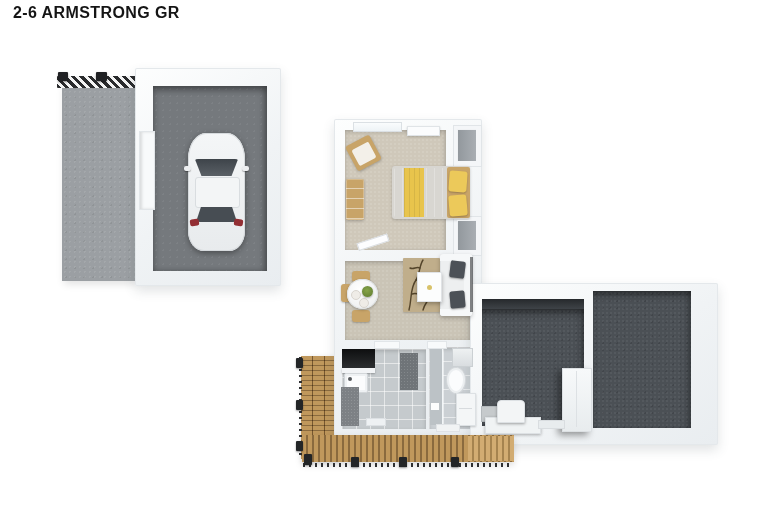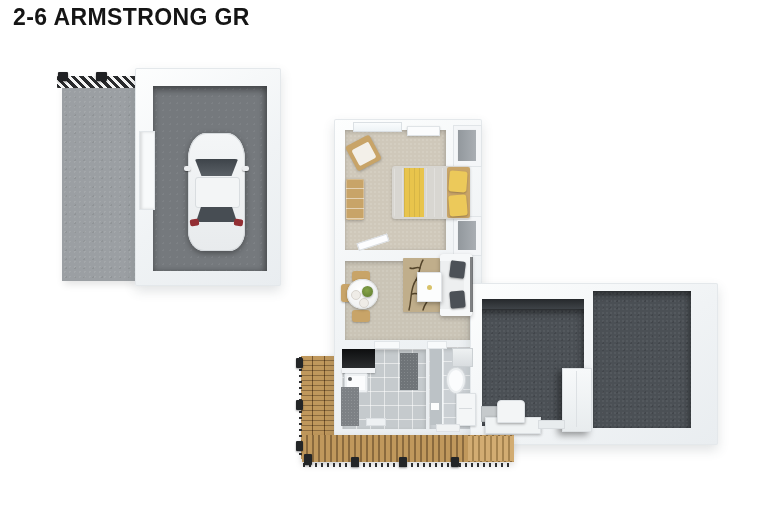--- a/index.html
+++ b/index.html
@@ -1,20 +1,20 @@
 <!DOCTYPE html>
 <html style="--wall-edge: #e4e8eb; --driveway: #9b9fa3; --garage-floor: #75797d; --carpet: #cfc8ba; --carpet-living: #cac4b6; --tile: #c5cacd; --tile-bath: #cbd0d4; --dark-floor: #4b5055; --deck: #c0985c; --deck-gap: #8a6a3e; --deck-light: #d2ac72; --yellow: #e8c44c; --wood: #c8a468; --rug: #c0ae8b; --cushion: #4c5157; --hatch: #2a2b2d; --taillight: #932f34; --plant: #5d7a30;"><head>
 <meta charset="utf-8">
 <style>
   html,body{margin:0;padding:0;background:#ffffff;}
   .stage{position:relative;width:768px;height:512px;background:#fff;overflow:hidden;
          font-family:"Liberation Sans",sans-serif;}
   .abs{position:absolute;}
   
-  .title{left:13px;top:4px;font-size:23px;font-weight:700;letter-spacing:.4px;color:#151515;}
+  .title{left:13px;top:4px;font-size:16px;font-weight:700;letter-spacing:.4px;color:#151515;}
   
   .walls{background:linear-gradient(145deg,#fdfefe 0%,#f0f3f5 55%,#e9edf0 100%);
          border-radius:2px;box-shadow:0 5px 12px rgba(70,80,90,.16),inset 0 0 0 1px var(--wall-edge,#e4e8eb);z-index:2;}
   
   .driveway{left:62px;top:84px;width:73px;height:197px;background-color:var(--driveway,#9b9fa3);
     background-image:radial-gradient(rgba(255,255,255,.09) 1px,transparent 1px),
                      radial-gradient(rgba(0,0,0,.07) 1px,transparent 1px);
     background-size:5px 5px,9px 9px;box-shadow:2px 3px 8px rgba(0,0,0,.12);z-index:1;}
   .hatch-top{left:57px;top:76px;width:81px;height:12px;
     background:repeating-linear-gradient(45deg,var(--hatch,#2a2b2d) 0 3px,#f4f4f4 3px 6px);

